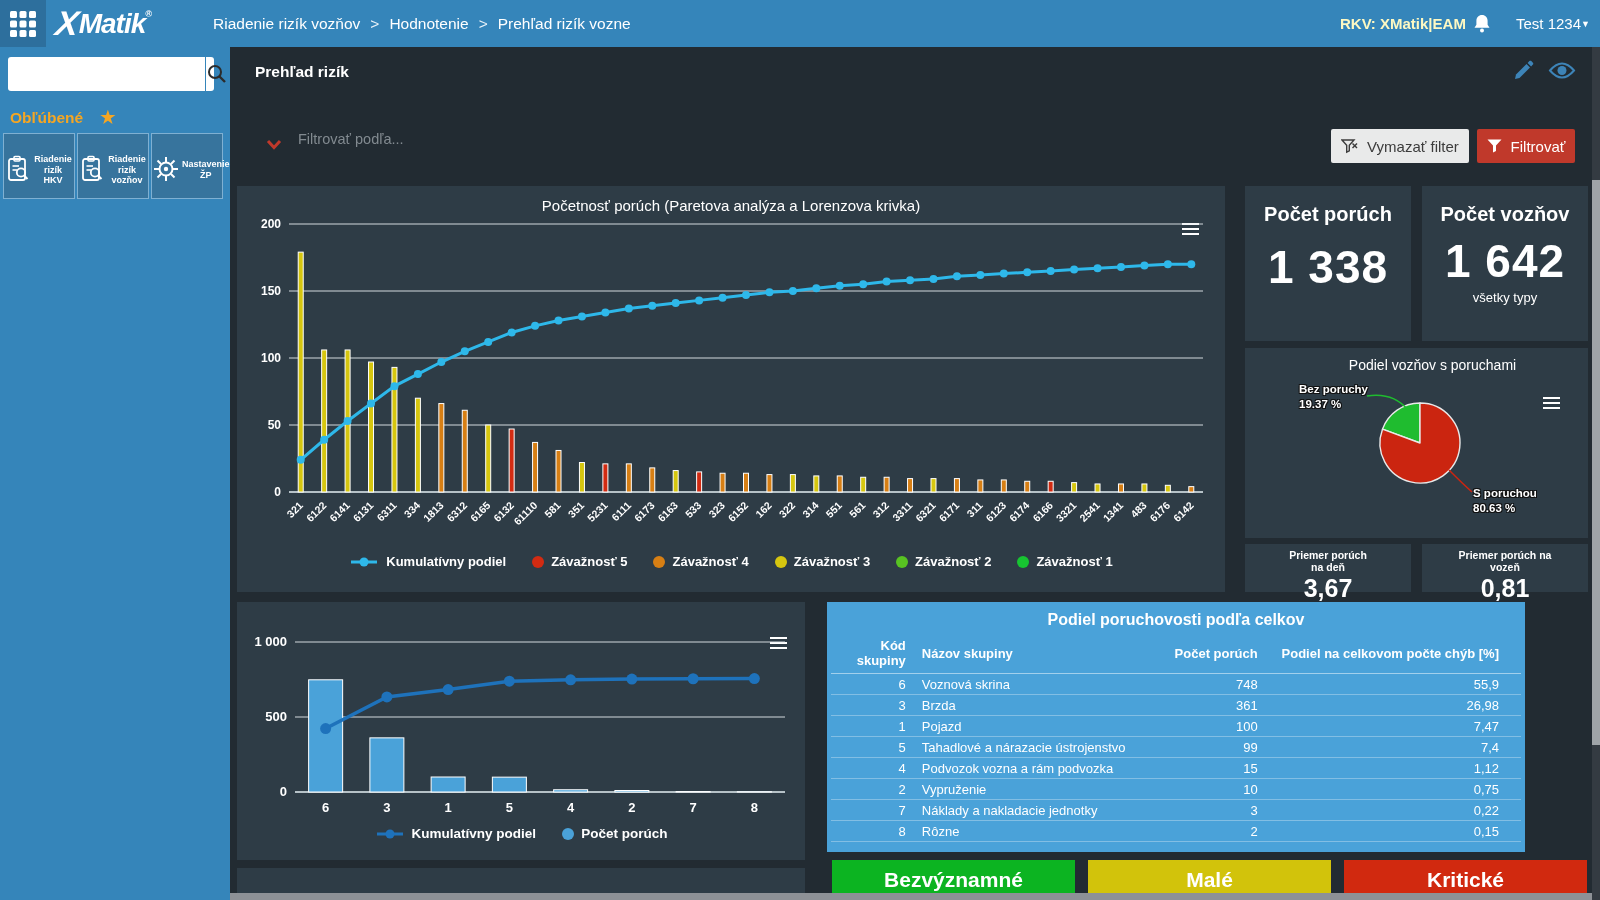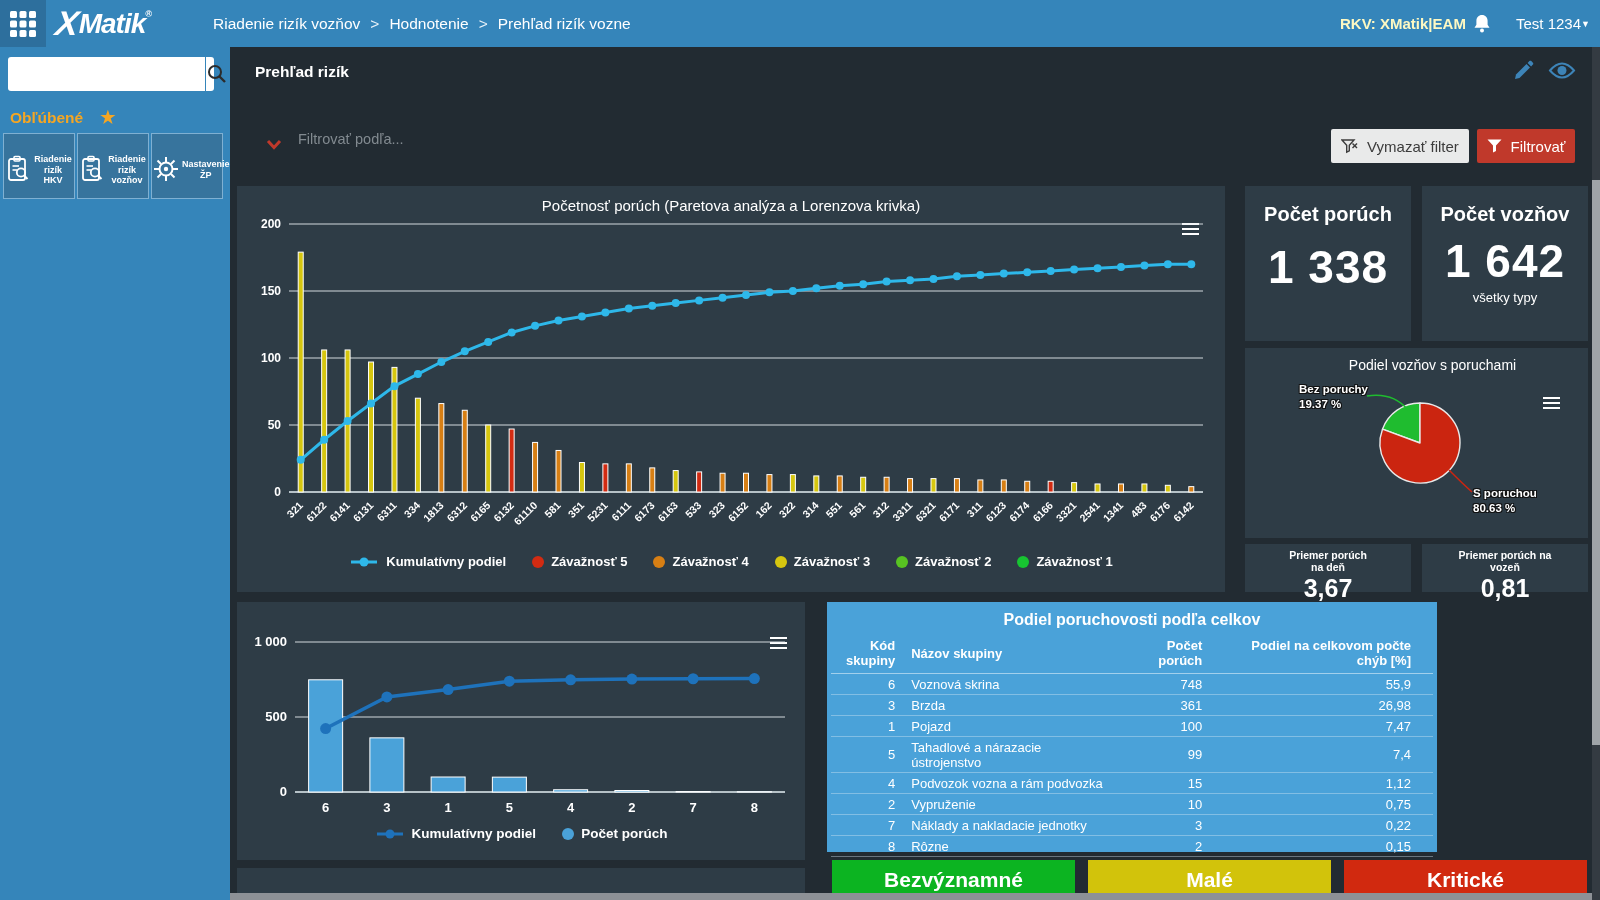--- a/index.html
+++ b/index.html
@@ -495,21 +495,21 @@
       </span>
       <span class="litem">
         <span class="ldot" style="background: rgb(74, 162, 217);"></span>
         <span>Počet porúch</span>
       </span>
     </div>
 </div>
 
 <div class="abs panel" style="left:237px;top:868px;width:568px;height:30px;"></div>
 
-<div class="abs tblpanel" style="left:827px;top:602px;width:610px;height:250px;">
+<div class="abs tblpanel" style="left:827px;top:602px;width:698px;height:250px;">
   <div class="tbl-title">Podiel poruchovosti podľa celkov</div>
   <table class="grp">
     <colgroup>
         <col style="width:12%">
         <col style="width:36%">
         <col style="width:15%">
         <col style="width:37%">
       </colgroup>
     <thead>
         <tr>

